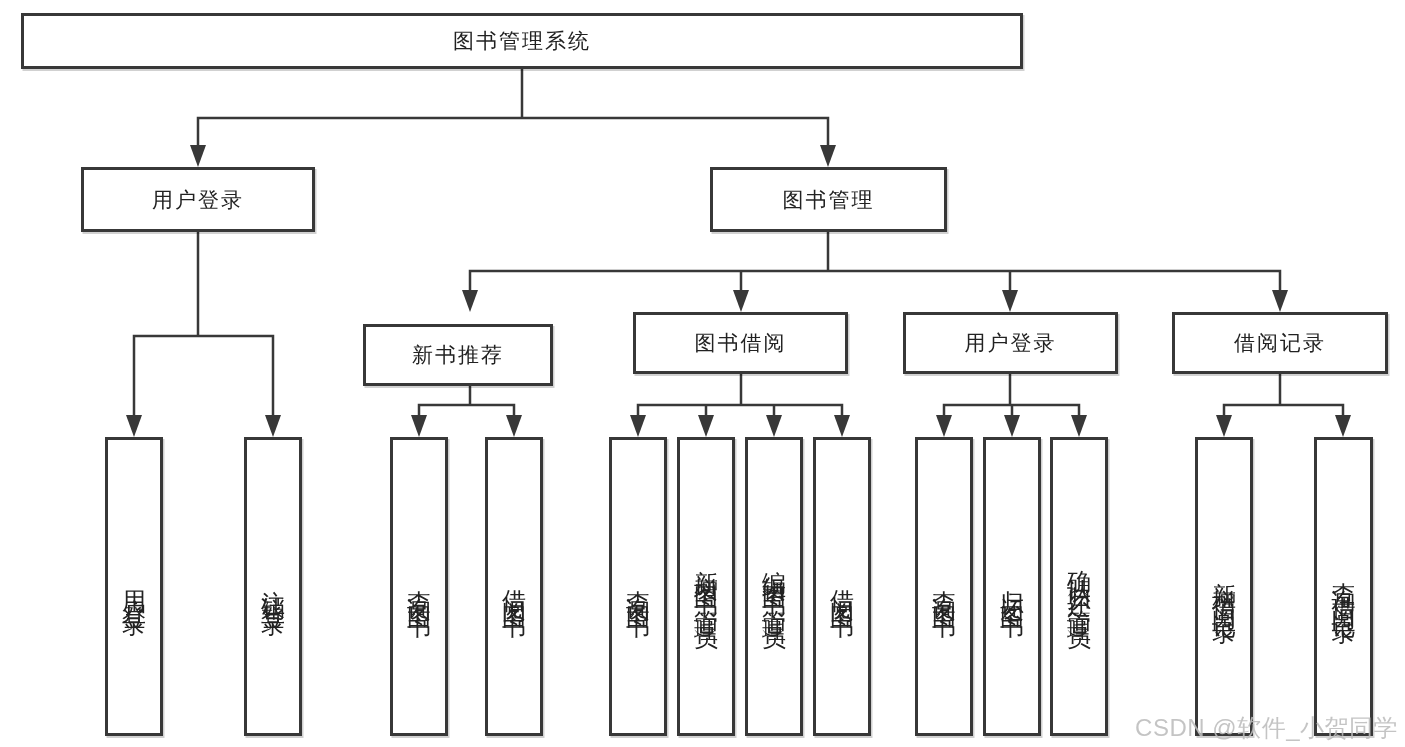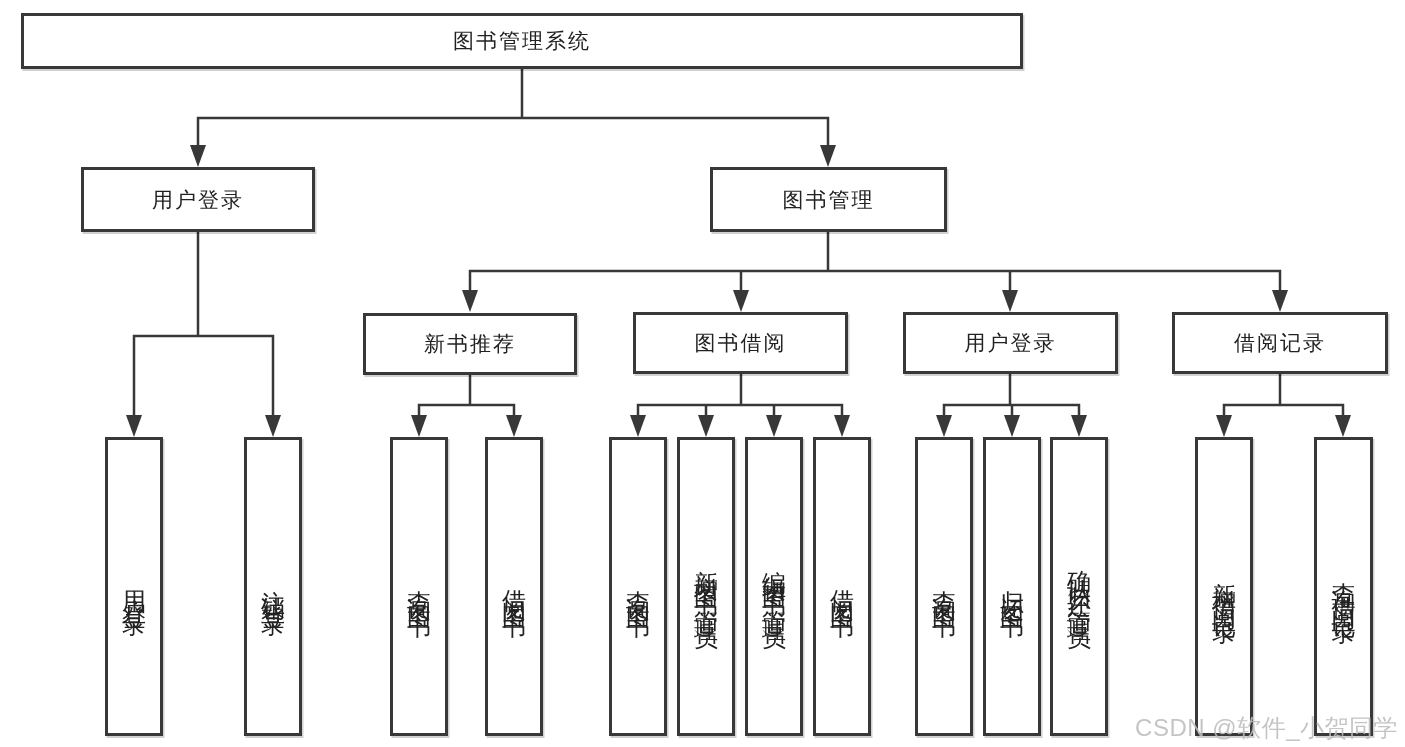--- a/index.html
+++ b/index.html
@@ -95,21 +95,21 @@
     <span class="lbl">图书管理系统</span>
   </div>
 
   <div class="box" style="left:81px;top:167px;width:234px;height:65px;">
     <span class="lbl">用户登录</span>
   </div>
   <div class="box" style="left:710px;top:167px;width:237px;height:65px;">
     <span class="lbl">图书管理</span>
   </div>
 
-  <div class="box" style="left:363px;top:313px;width:214px;height:62px;">
+  <div class="box" style="left:363px;top:324px;width:190px;height:62px;">
     <span class="lbl">新书推荐</span>
   </div>
   <div class="box" style="left:633px;top:312px;width:215px;height:62px;">
     <span class="lbl">图书借阅</span>
   </div>
   <div class="box" style="left:903px;top:312px;width:215px;height:62px;">
     <span class="lbl">用户登录</span>
   </div>
   <div class="box" style="left:1172px;top:312px;width:216px;height:62px;">
     <span class="lbl">借阅记录</span>

